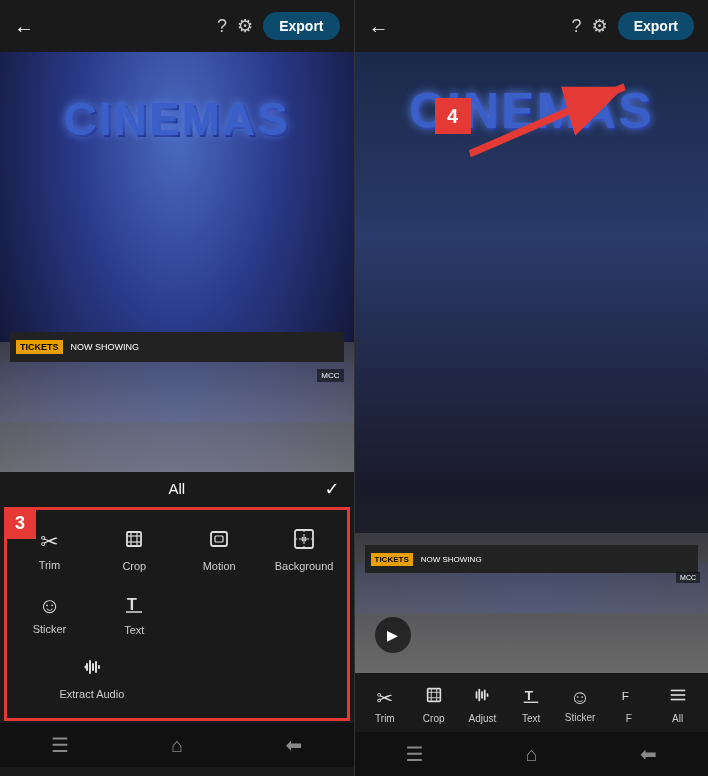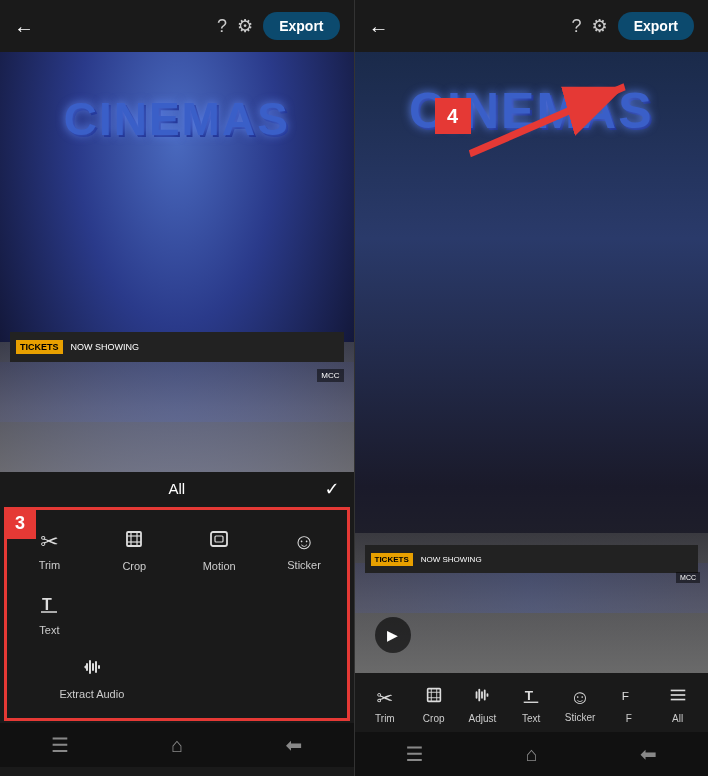--- a/index.html
+++ b/index.html
@@ -397,20 +397,31 @@
         <div class="tool-item">
           <span class="tool-icon">
             <svg width="22" height="22" viewBox="0 0 22 22" fill="none">
               <rect x="3" y="4" width="16" height="14" rx="2" stroke="#ddd" stroke-width="1.8" fill="none"></rect>
               <rect x="7" y="8" width="8" height="6" rx="1" stroke="#ddd" stroke-width="1.2" fill="none"></rect>
             </svg>
           </span>
           <span class="tool-label">Motion</span>
         </div>
         <div class="tool-item">
+          <span class="tool-icon">
+            <svg width="22" height="22" viewBox="0 0 22 22" fill="none">
+              <rect x="2" y="2" width="18" height="18" rx="2" stroke="#ddd" stroke-width="1.8" fill="none"></rect>
+              <line x1="2" y1="11" x2="20" y2="11" stroke="#ddd" stroke-width="1" stroke-dasharray="2,2"></line>
+              <line x1="11" y1="2" x2="11" y2="20" stroke="#ddd" stroke-width="1" stroke-dasharray="2,2"></line>
+              <circle cx="11" cy="11" r="2" stroke="#ddd" stroke-width="1.2" fill="none"></circle>
+            </svg>
+          </span>
+          <span class="tool-label">Background</span>
+        </div>
+        <div class="tool-item">
           <span class="tool-icon">☺</span>
           <span class="tool-label">Sticker</span>
         </div>
         <div class="tool-item">
           <span class="tool-icon">
             <svg width="22" height="22" viewBox="0 0 22 22" fill="none">
               <text x="4" y="18" font-size="16" fill="#ddd" font-family="Arial" font-weight="bold">T</text>
               <line x1="3" y1="20" x2="19" y2="20" stroke="#ddd" stroke-width="1.5"></line>
             </svg>
           </span>

